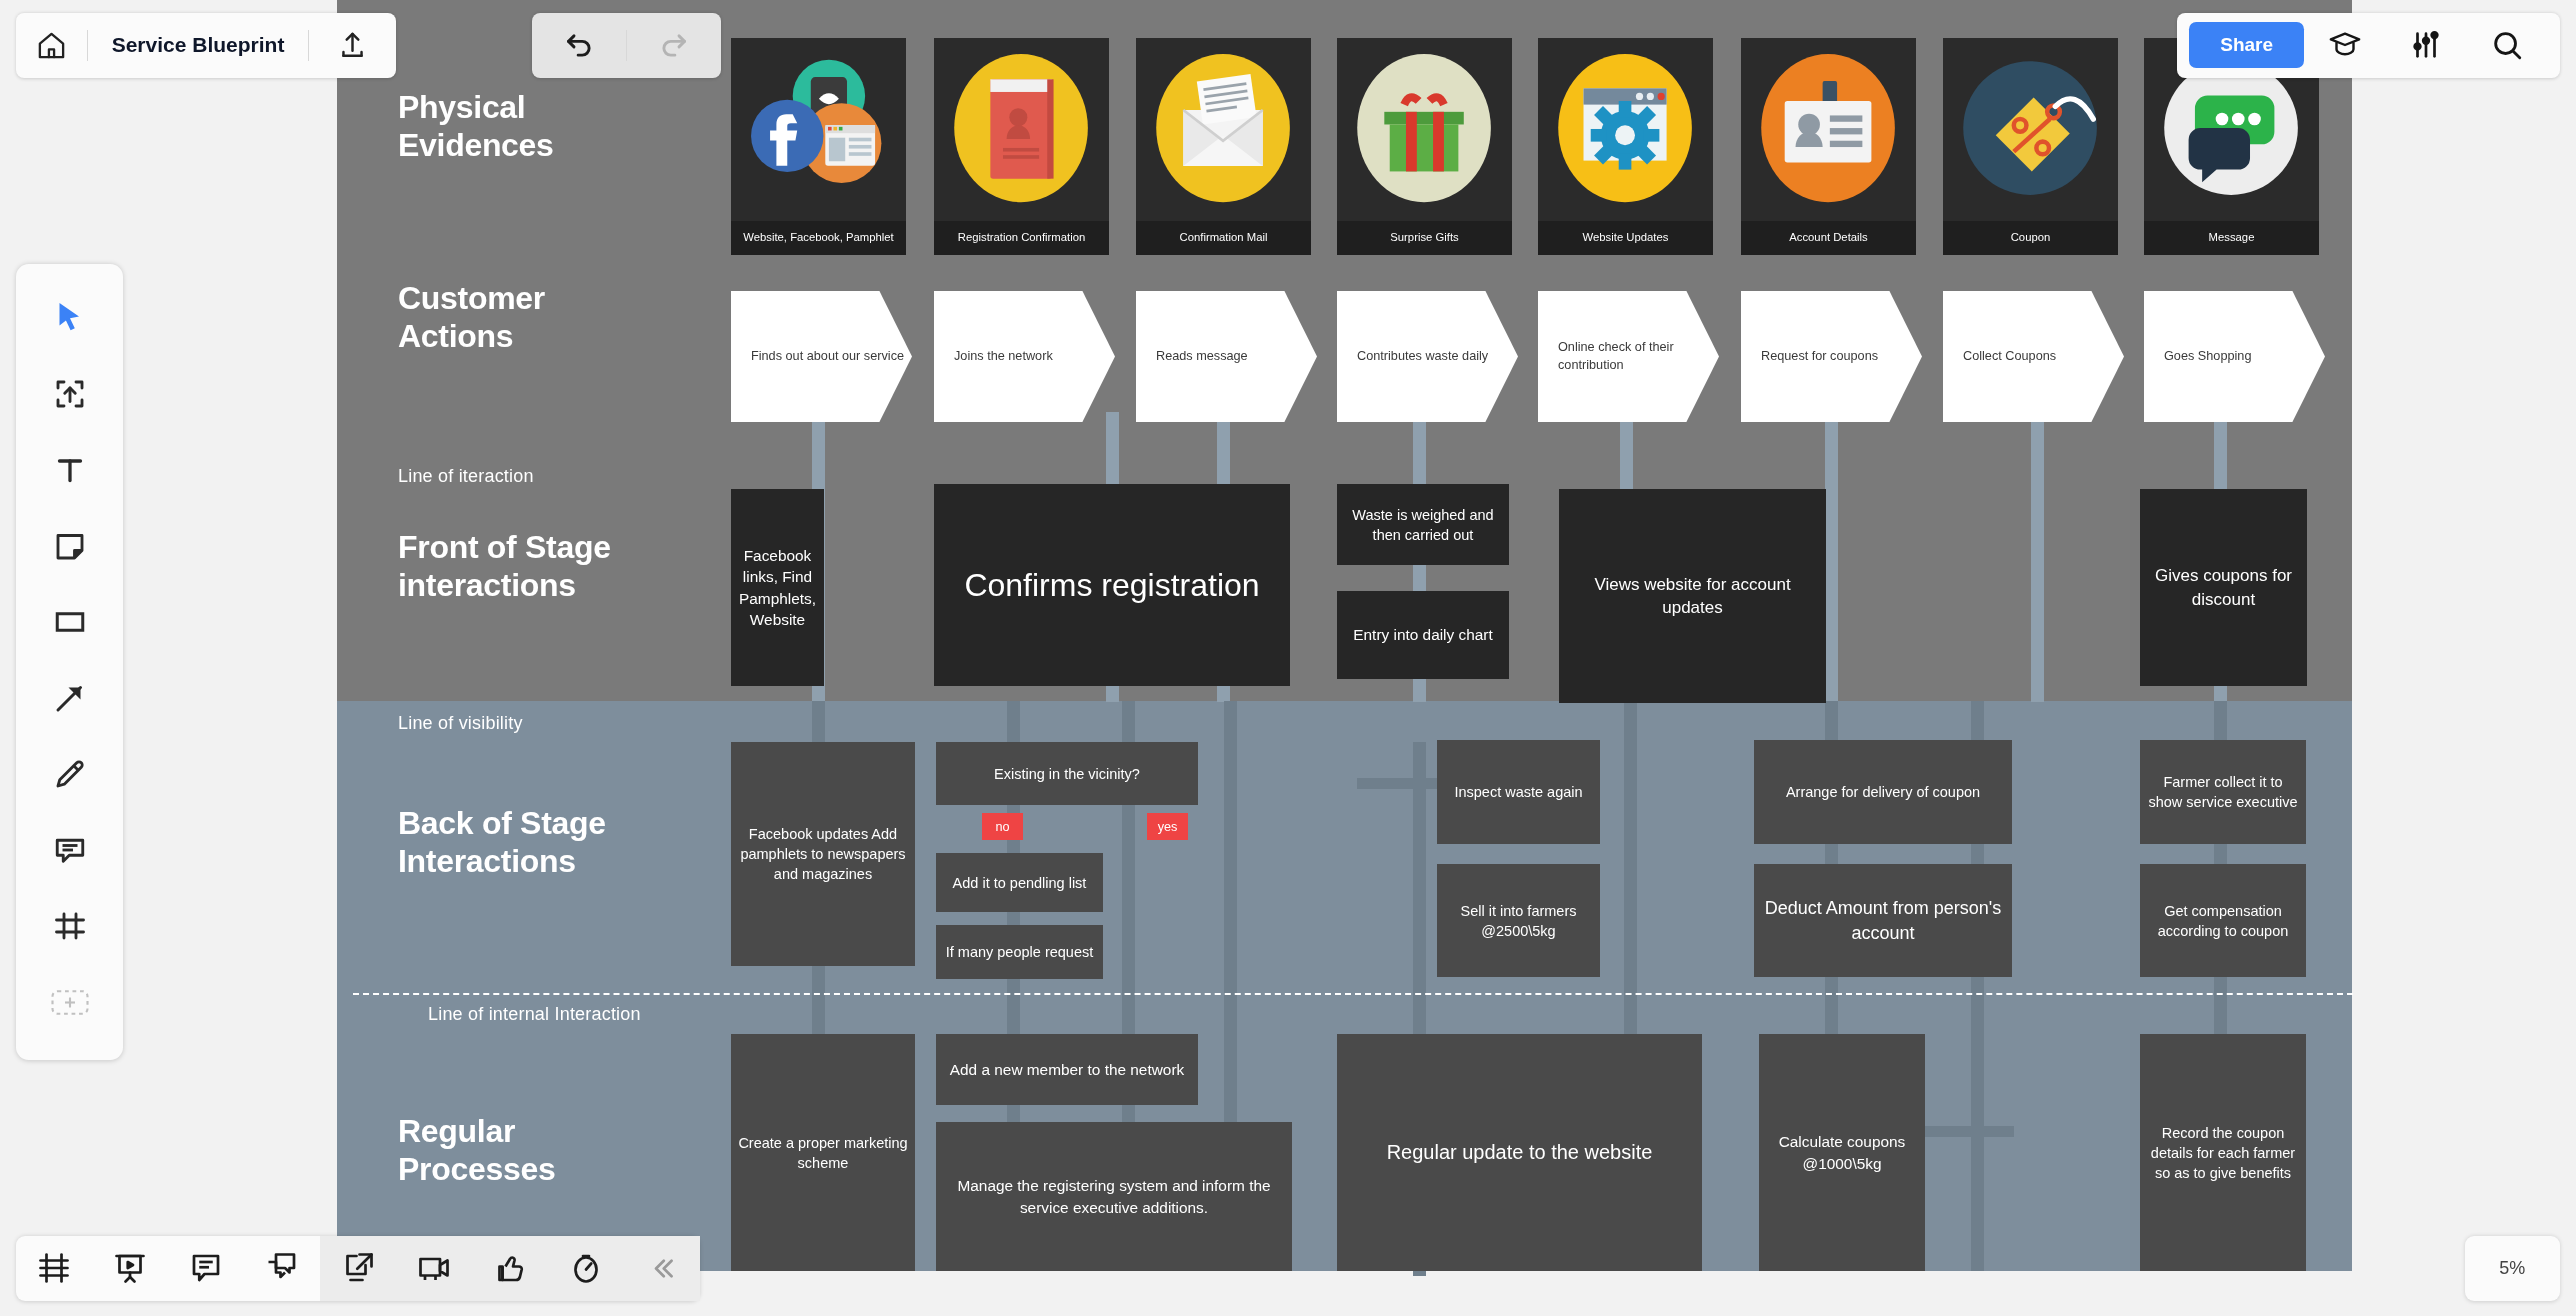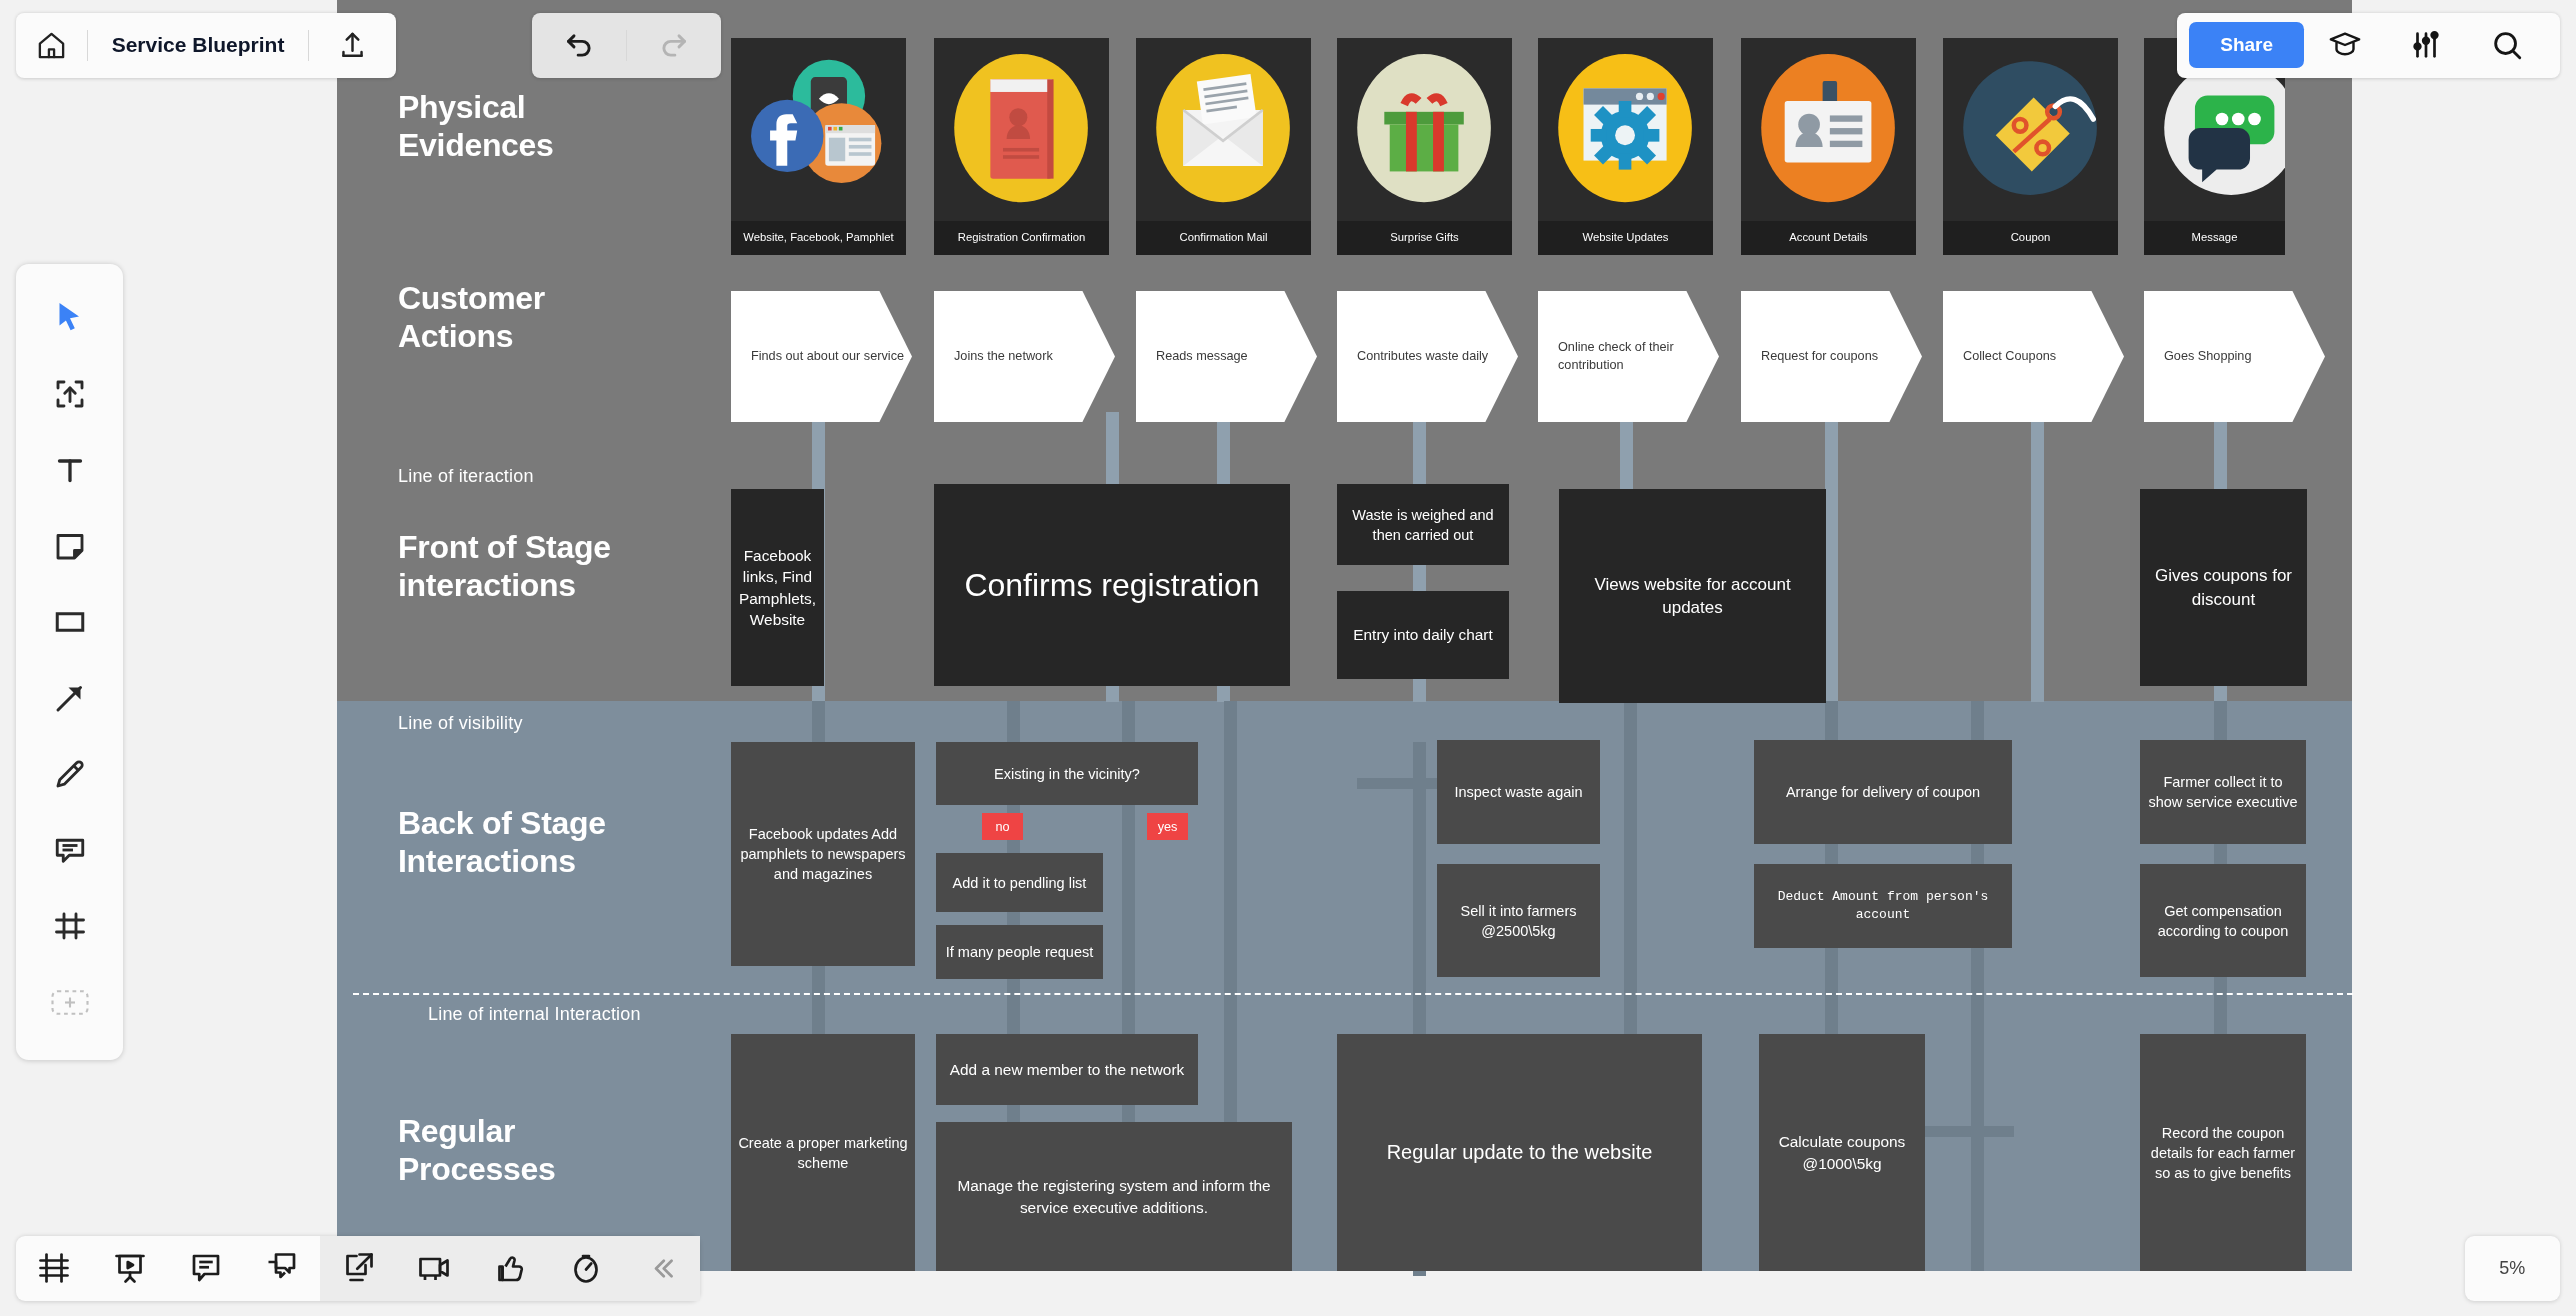--- a/index.html
+++ b/index.html
@@ -229,21 +229,21 @@
           <circle cx="122" cy="74" r="7" fill="none" stroke="#e0532b" stroke-width="5"></circle>
           <path d="M124 68q22-22 42 14" fill="none" stroke="#fff" stroke-width="6" stroke-linecap="round"></path>
           <circle cx="85" cy="89" r="7" fill="none" stroke="#e0532b" stroke-width="5"></circle>
           <circle cx="110" cy="114" r="7" fill="none" stroke="#e0532b" stroke-width="5"></circle>
           <line x1="78" y1="118" x2="118" y2="82" stroke="#e0532b" stroke-width="5"></line>
         </svg>
       </div>
       <div class="pe-cap">Coupon</div>
     </div>
 
-    <div class="pe-card" style="left:2144px;top:38px;width:141px;height:217px;">
+    <div class="pe-card" style="left:2144px;top:38px;width:175px;height:217px;">
       <div style="position:absolute;left:0;right:0;top:7.2px;height:177px;">
         <svg width="175" height="177" viewBox="0 0 193 196">
           <circle cx="96" cy="92" r="74" fill="#ededed"></circle>
           <path d="M70 56h60a14 14 0 0114 14v26a14 14 0 01-14 14h-36l-18 16v-16h-6a14 14 0 01-14-14V70a14 14 0 0114-14z" fill="#2cb34a"></path>
           <circle cx="86" cy="82" r="7" fill="#fff"></circle>
             <circle cx="104" cy="82" r="7" fill="#fff"></circle>
             <circle cx="122" cy="82" r="7" fill="#fff"></circle>
           <path d="M62 92h42a13 13 0 0113 13v20a13 13 0 01-13 13H80l-16 14v-14h-2a13 13 0 01-13-13v-20a13 13 0 0113-13z" fill="#223345"></path>
         </svg>
       </div>
@@ -287,21 +287,21 @@
 
     <div class="box mid" style="left:731px;top:742px;width:184px;height:224px;font-size:14.5px;">Facebook updates Add pamphlets to newspapers and magazines</div>
     <div class="box mid" style="left:936px;top:742px;width:262px;height:63px;font-size:14.5px;">Existing in the vicinity?</div>
     <div class="tag" style="left:982px;top:813px;width:41px;height:27px;">no</div>
     <div class="tag" style="left:1147px;top:813px;width:41px;height:27px;">yes</div>
     <div class="box mid" style="left:936px;top:853px;width:167px;height:59px;font-size:14.5px;">Add it to pendling list</div>
     <div class="box mid" style="left:936px;top:925px;width:167px;height:54px;font-size:14.5px;">If many people request</div>
     <div class="box mid" style="left:1437px;top:740px;width:163px;height:104px;font-size:14.5px;">Inspect waste again</div>
     <div class="box mid" style="left:1437px;top:864px;width:163px;height:113px;font-size:14.5px;">Sell it into farmers @2500\5kg</div>
     <div class="box mid" style="left:1754px;top:740px;width:258px;height:104px;font-size:14.5px;">Arrange for delivery of coupon</div>
-    <div class="box mid" style="left:1754px;top:864px;width:258px;height:84px;font-size:13px;font-family:Liberation Mono, monospace;">Deduct Amount from person's account</div>
+    <div class="box mid" style="left:1754px;top:864px;width:258px;height:113px;font-size:18px;">Deduct Amount from person's account</div>
     <div class="box mid" style="left:2140px;top:740px;width:166px;height:104px;font-size:14.5px;">Farmer collect it to show service executive</div>
     <div class="box mid" style="left:2140px;top:864px;width:166px;height:113px;font-size:14.5px;">Get compensation according to coupon</div>
 
     <div class="dashline" style="left:353px;top:993px;width:2000px;"></div>
     <div class="linelabel" style="left:398px;top:1004px;margin-left:30px;">Line of internal Interaction</div>
 
     <div class="rowlabel big" style="left:398px;top:1113px;">
       <div>Regular</div>
       <div>Processes</div>
     </div>

